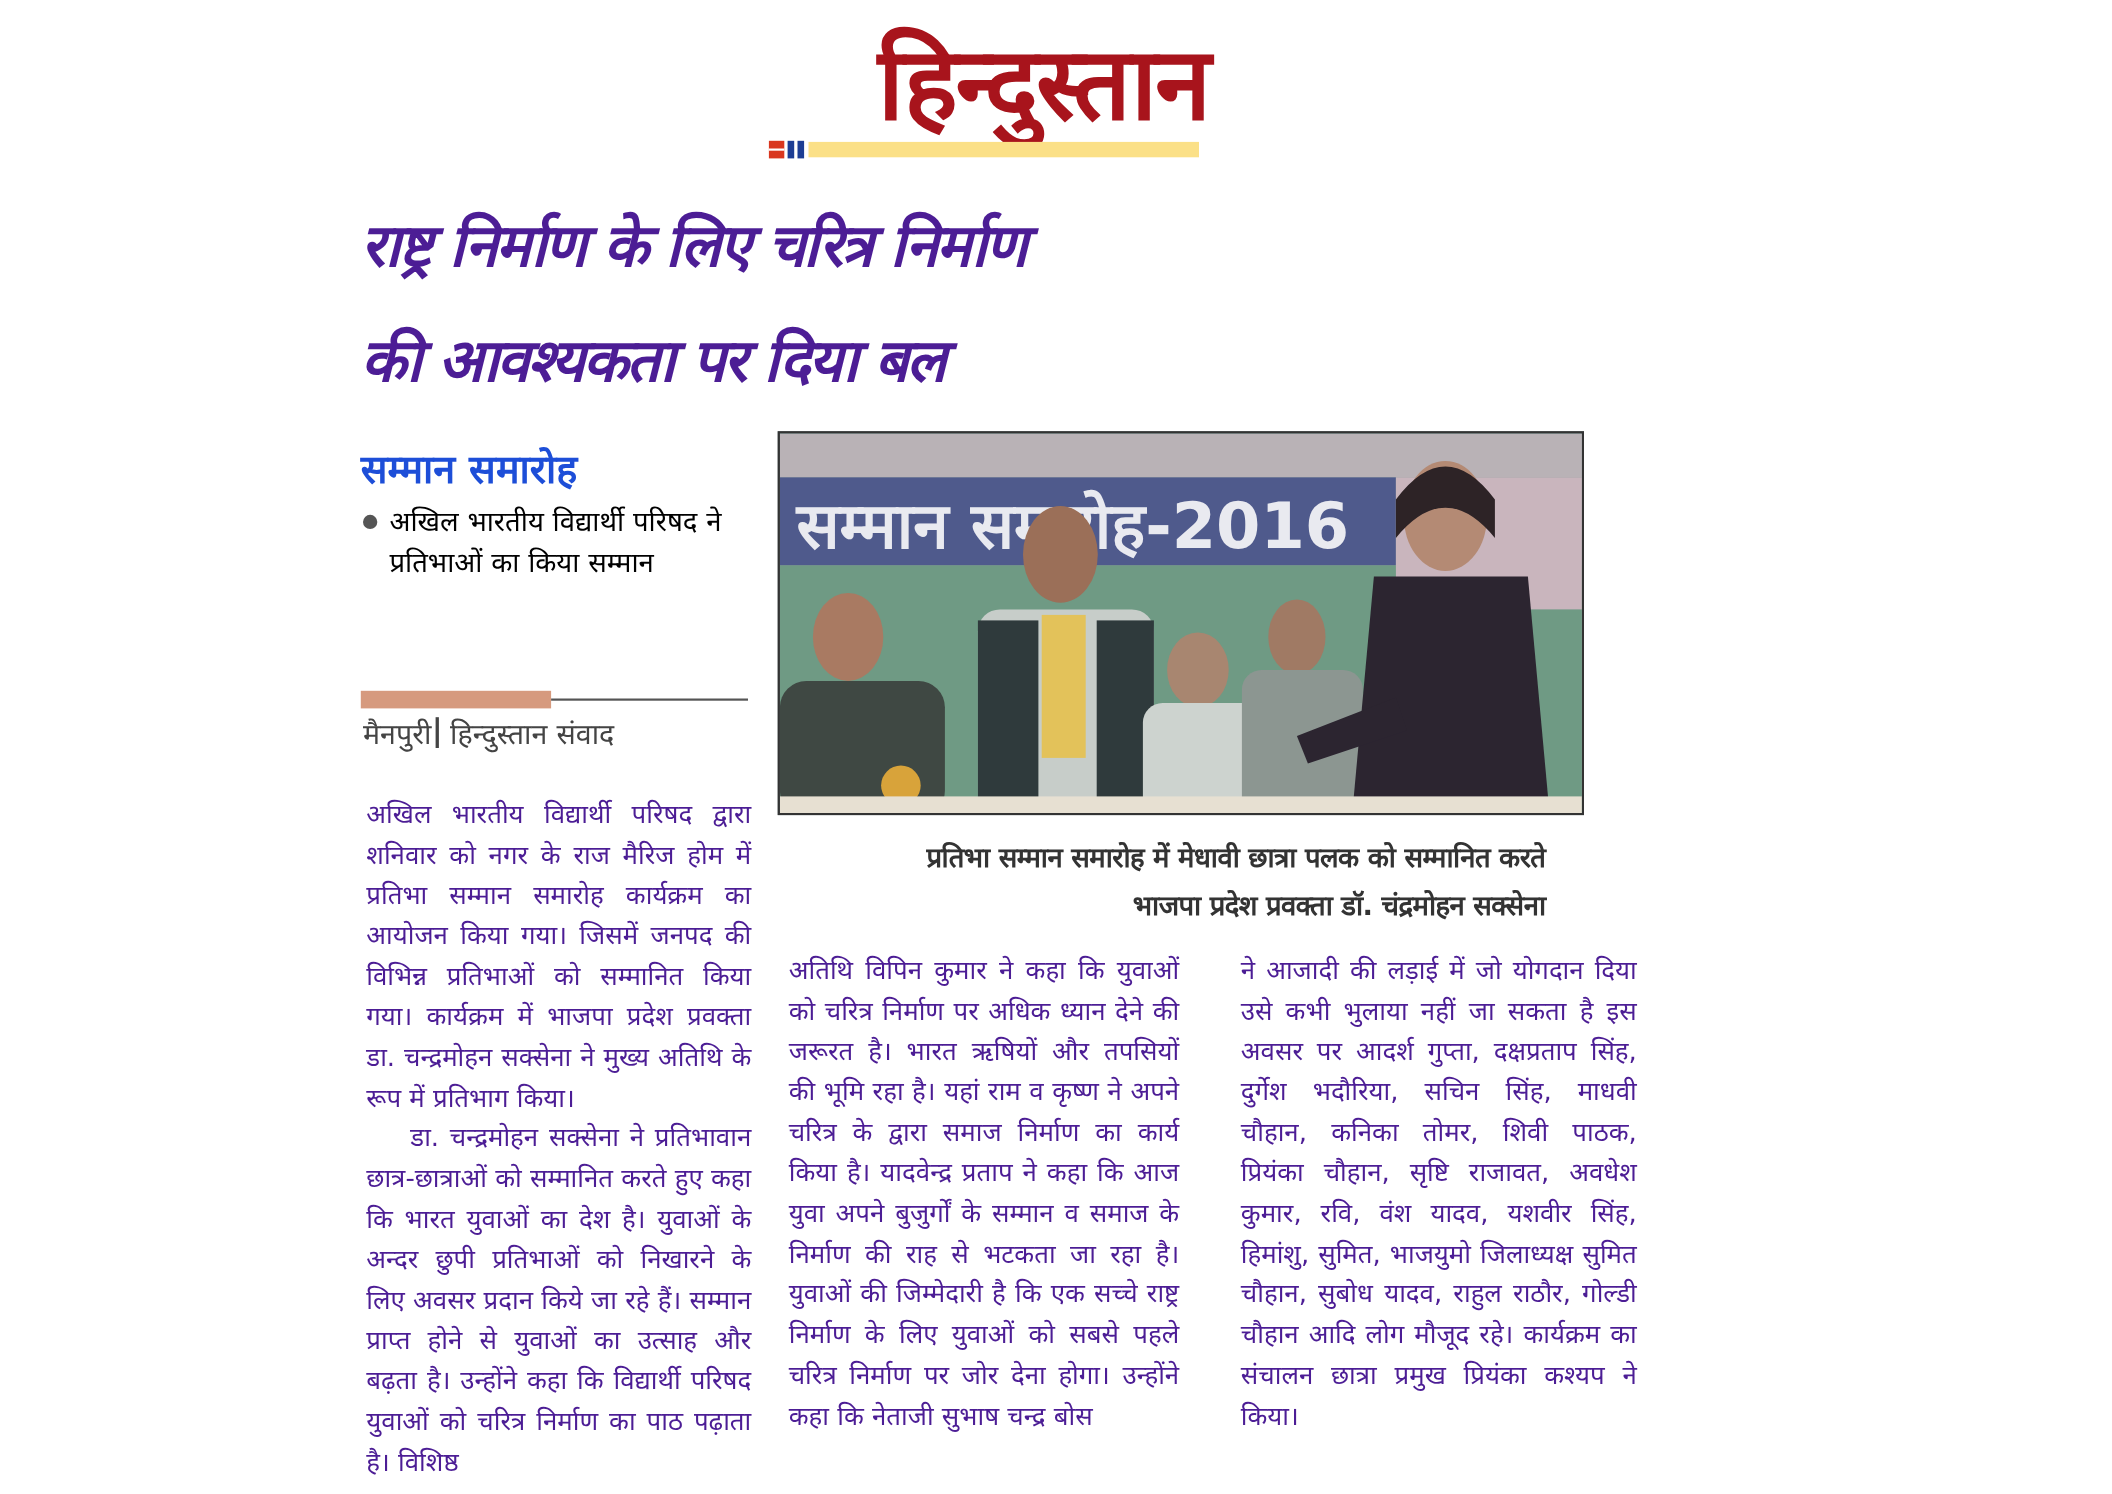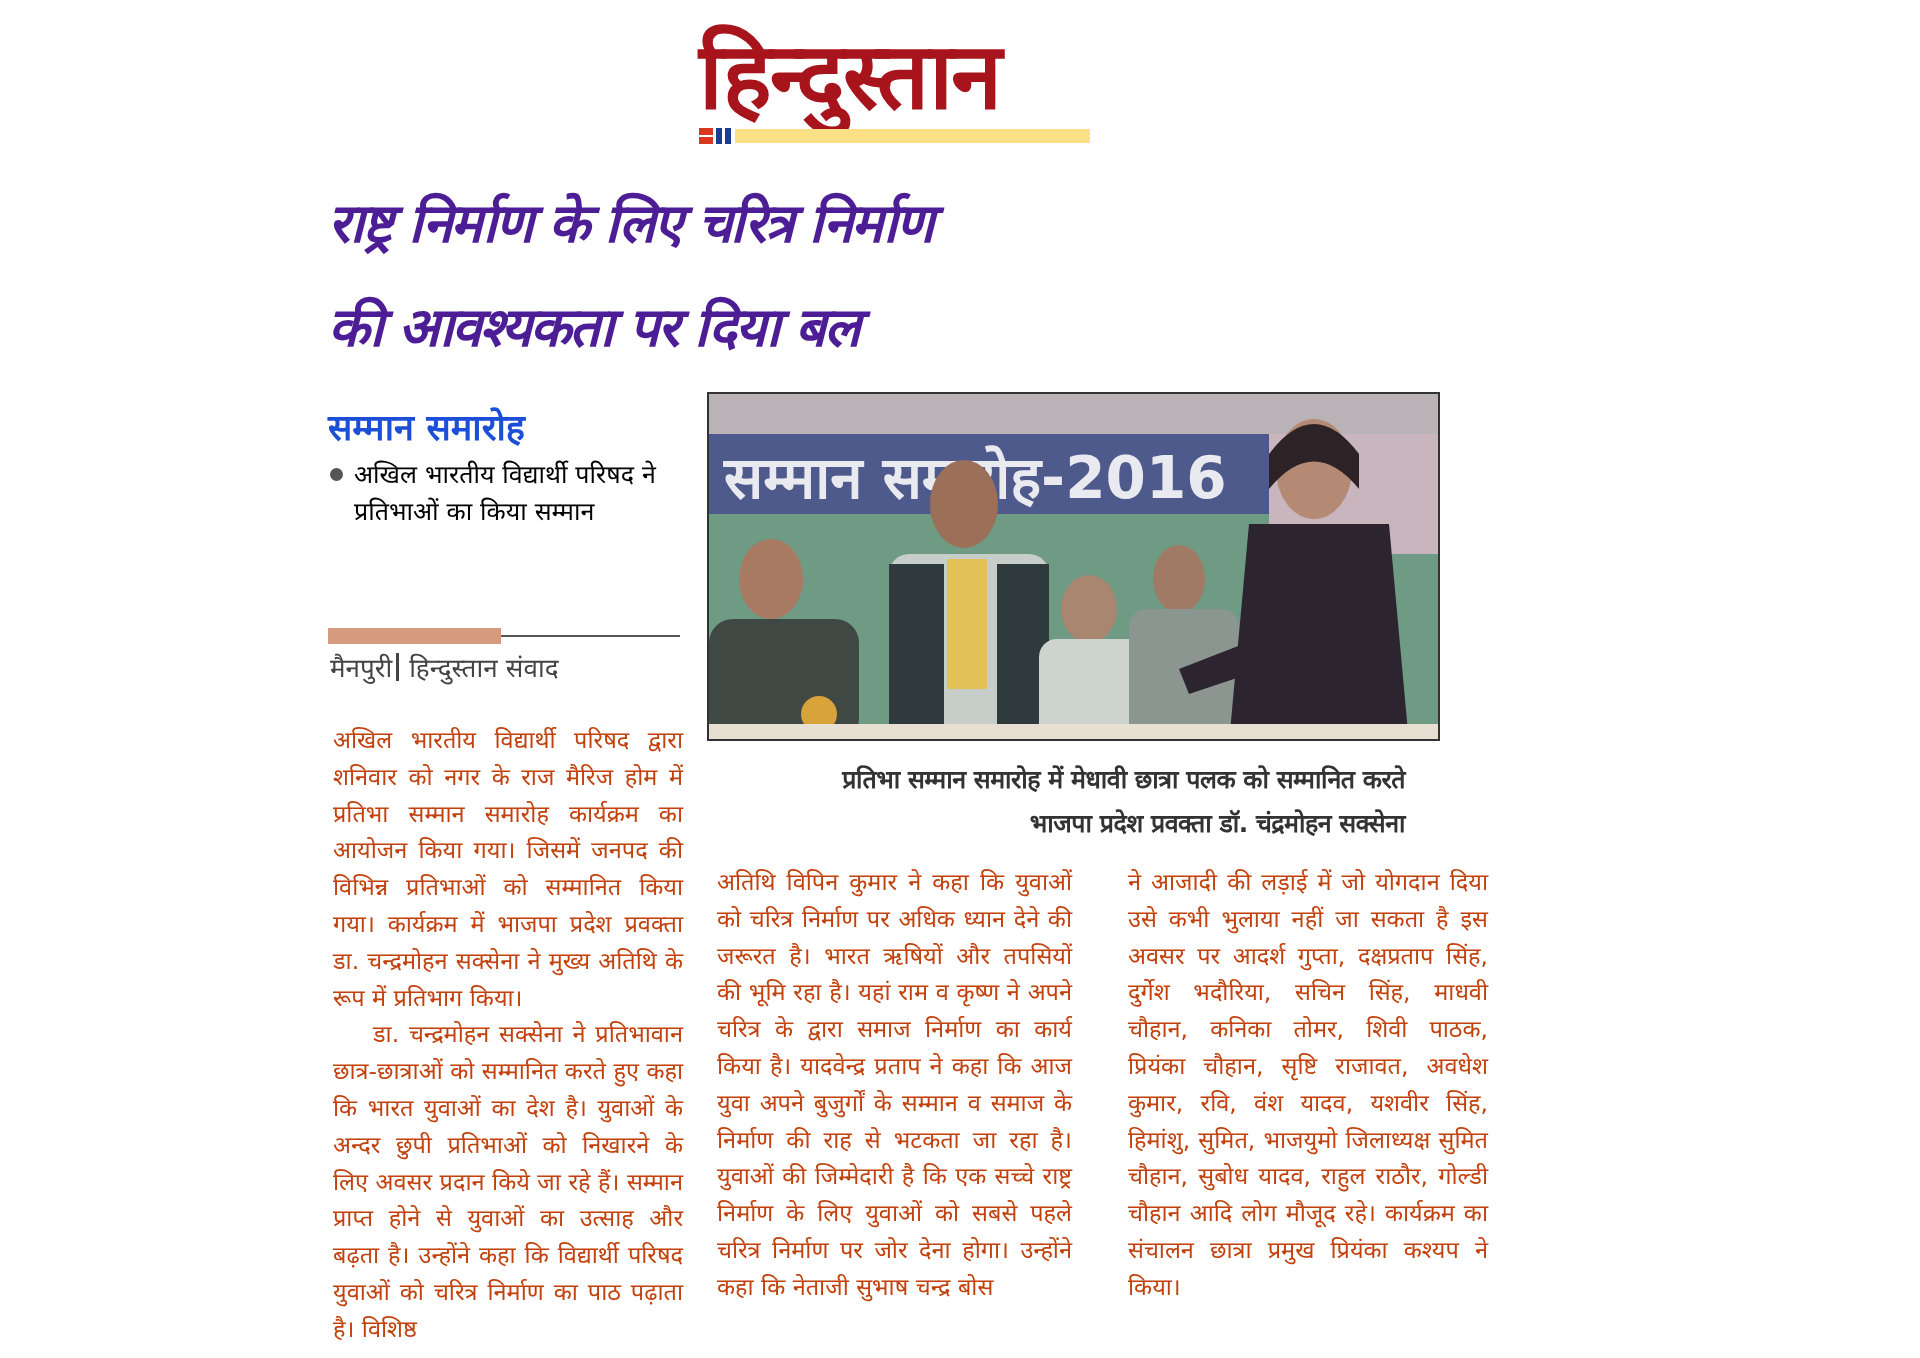--- a/index.html
+++ b/index.html
@@ -4,21 +4,21 @@
   <style>
     html, body { margin: 0; padding: 0; }
     body {
       width: 1920px; height: 1358px; background: #ffffff; position: relative; overflow: hidden;
       font-family: "DejaVu Sans", sans-serif; color: #2b2b2b;
     }
     .abs { position: absolute; }
     
     #masthead { left: 699px; top: 22px; width: 400px; height: 130px; }
     #masthead-title {
-      position: absolute; left: 0; top: 0; width: 400px; text-align: left;
+      position: absolute; left: 0; top: 0; width: 400px; text-align: right;
       font-family: "DejaVu Sans", sans-serif; font-weight: bold; font-size: 92px; line-height: 110px;
       color: #a8141c; letter-spacing: -2px;
     }
     #mast-bar { position: absolute; left: 0; top: 106px; width: 400px; height: 16px; }
     .mb-red { position: absolute; left: 0; top: 0; width: 14px; height: 16px; background: #d9371f; }
     .mb-red::after { content: ""; position: absolute; left: 0; top: 7px; width: 14px; height: 2px; background: #fff; }
     .mb-blue1 { position: absolute; left: 17px; top: 0; width: 6px; height: 16px; background: #1c3d94; }
     .mb-blue2 { position: absolute; left: 26px; top: 0; width: 6px; height: 16px; background: #1c3d94; }
     .mb-yellow { position: absolute; left: 36px; top: 1px; width: 355px; height: 14px; background: #fbe087; }
 
@@ -35,21 +35,21 @@
     .bullet { position: relative; padding-left: 26px; font-size: 25px; line-height: 37px; color: #000000; margin-top: 2px; }
     .bullet .dot { position: absolute; left: 2px; top: 12px; width: 13px; height: 13px; border-radius: 50%; background: #555; }
 
     #dateline-rule { left: 328px; top: 628px; width: 352px; height: 16px; }
     .rule-color { position: absolute; left: 0; top: 0; width: 173px; height: 16px; background: #d69a7e; }
     .rule-line { position: absolute; left: 173px; top: 7px; width: 179px; height: 2px; background: #555; }
     #dateline { left: 330px; top: 648px; font-weight: normal; font-size: 26px; line-height: 40px; color: #444; white-space: nowrap; }
     #dateline .sep { display: inline-block; width: 3px; height: 28px; background: #444; margin: 0 10px 0 4px; vertical-align: -4px; }
 
     
-    .col { position: absolute; font-size: 23.5px; line-height: 36.8px; color: #c2410c; text-align: justify; }
+    .col { position: absolute; font-size: 23.5px; line-height: 36.8px; color: #4c1d95; text-align: justify; }
     .col p { margin: 0; }
     .col .indent { text-indent: 40px; }
     #col-left { left: 333px; top: 722px; width: 350px; }
     #col-mid { left: 717px; top: 864px; width: 355px; }
     #col-right { left: 1100px; top: 864px; width: 360px; margin-left: 28px; }
 
     
     #photo { left: 707px; top: 392px; width: 733px; height: 349px; border: 2px solid #333; box-sizing: border-box; overflow: hidden; background: #7b8c8a; }
     #photo svg { display: block; }
 

